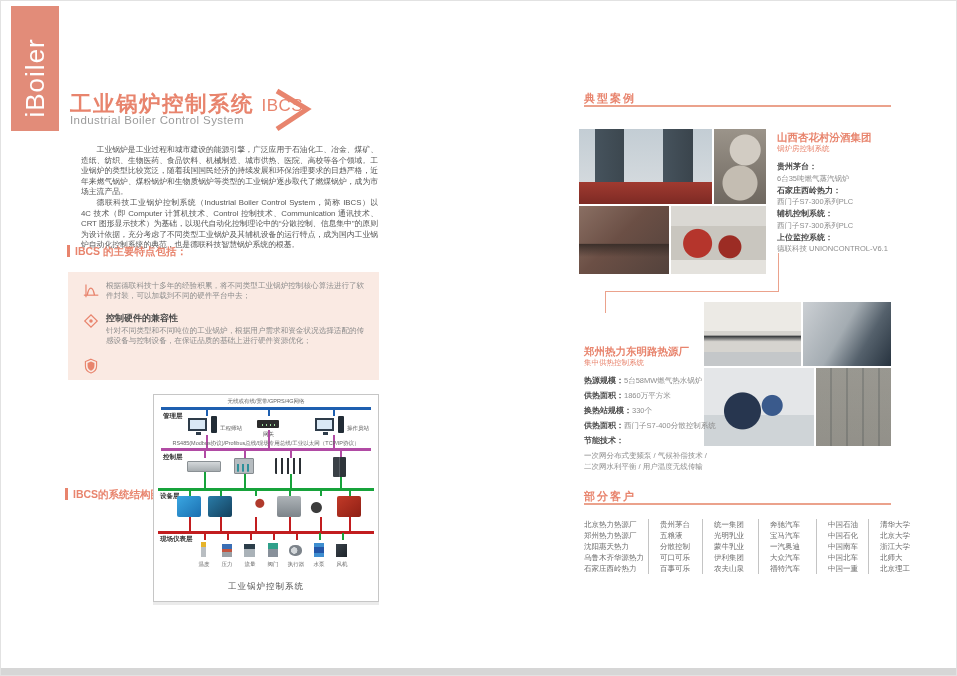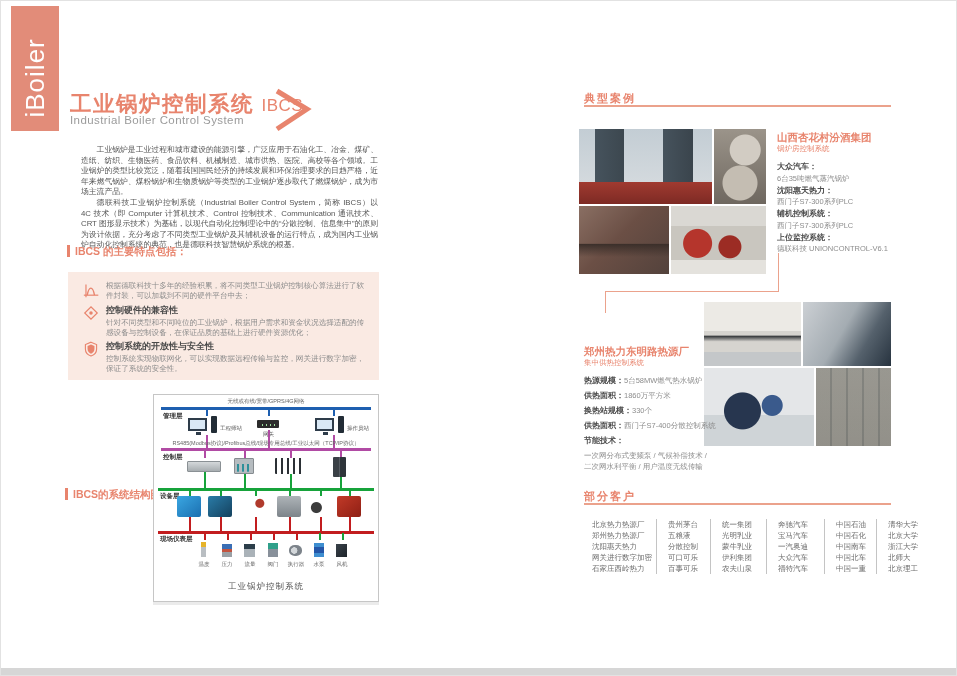--- a/index.html
+++ b/index.html
@@ -96,21 +96,21 @@
   .spec-value{font-size:7.5px;color:var(--gray);line-height:11px;margin-bottom:1px;}
   .spec-line{font-size:0;line-height:11px;margin-bottom:1px;white-space:nowrap;}
   .spec-line .spec-label{display:inline;}
   .spec-line .spec-value{display:inline;text-align:center;}
   .case-note{font-size:7.5px;color:var(--gray);line-height:11px;white-space:nowrap;}
   .connector{position:absolute;background:var(--accent-light);}
 
   
   .clients-grid{left:583px;top:518px;width:307px;display:grid;
     grid-template-columns:64px 54px 56px 58px 52px 1fr;}
-  .client-col{padding-left:11px;margin-left:8px;}
+  .client-col{padding-left:11px;}
   .client-col:first-child{padding-left:0;}
   .client-col + .client-col{border-left:1px solid #c4c4c4;}
   .client-item{font-size:7.5px;color:#6e6e6e;line-height:11px;white-space:nowrap;}
 </style>
 </head>
 <body>
 
 <div class="page">
 
   <div class="abs brand-bar">
@@ -160,24 +160,20 @@
       </div>
     </div>
 
     <div class="feature">
       <div class="feature-icon">
         <svg width="16" height="16" viewBox="0 0 20 20">
           <path d="M10 1.5 L17 4.5 V10 C17 14.8 13.6 17.6 10 18.8 C6.4 17.6 3 14.8 3 10 V4.5 Z" fill="none" stroke="#E8846D" stroke-width="1.4"></path>
           <path d="M10 4.5 L14.3 6.4 V10 C14.3 13 12.2 14.9 10 15.8 C7.8 14.9 5.7 13 5.7 10 V6.4 Z" fill="#E8846D"></path>
         </svg>
       </div>
-      <div class="feature-content">
-        <div class="f-title">控制系统的开放性与安全性</div>
-        <div class="f-desc">控制系统实现物联网化，可以实现数据远程传输与监控，网关进行数字加密，保证了系统的安全性。</div>
-      </div>
     </div>
   </div>
 
   <div class="abs section-label arch-label">IBCS的系统结构图：</div>
 
   <div class="abs arch-box">
 
     <div class="bus-label" style="top:3px;">无线或有线/宽带/GPRS/4G网络</div>
     <div class="bus" style="top:12px;left:7px;right:7px;background:var(--bus-blue);"></div>
     <div class="layer-label" style="left:9px;top:17px;">管理层</div>
@@ -293,23 +289,23 @@
          linear-gradient(135deg,#8a6f63 0%,#6b4f45 45%,#53423c 100%);"></div>
   <div class="photo" style="left:670px;top:205px;width:95px;height:68px;
        background:
          radial-gradient(circle at 28% 55%, #b5352c 0 14px, rgba(0,0,0,0) 15px),
          radial-gradient(circle at 62% 60%, #9c2c24 0 11px, rgba(0,0,0,0) 12px),
          linear-gradient(#dad8d3 0 30%, #c9c6bf 30% 80%, #e4e2dd 80%);"></div>
 
   <div class="abs" style="left:776px;top:130px;width:114px;">
     <div class="case-title">山西杏花村汾酒集团</div>
     <div class="case-sub">锅炉房控制系统</div>
-    <div class="spec-label">大众汽车：</div>
+    <div class="spec-label">贵州茅台：</div>
     <div class="spec-value">6台35吨燃气蒸汽锅炉</div>
-    <div class="spec-label">沈阳惠天热力：</div>
+    <div class="spec-label">石家庄西岭热力：</div>
     <div class="spec-value">西门子S7-300系列PLC</div>
     <div class="spec-label">辅机控制系统：</div>
     <div class="spec-value">西门子S7-300系列PLC</div>
     <div class="spec-label">上位监控系统：</div>
     <div class="spec-value">德联科技 UNIONCONTROL-V6.1</div>
   </div>
 
   <div class="connector" style="left:777px;top:252px;width:1px;height:38px;"></div>
   <div class="connector" style="left:604px;top:290px;width:174px;height:1px;"></div>
   <div class="connector" style="left:604px;top:290px;width:1px;height:22px;"></div>
@@ -354,21 +350,21 @@
   </div>
 
   <div class="abs col-heading" style="left:583px;top:488px;">部分客户</div>
   <div class="abs heading-rule" style="left:583px;top:502px;width:307px;"></div>
 
   <div class="abs clients-grid">
     <div class="client-col">
       <div class="client-item">北京热力热源厂</div>
       <div class="client-item">郑州热力热源厂</div>
       <div class="client-item">沈阳惠天热力</div>
-      <div class="client-item">网关进行数字加密</div>
+      <div class="client-item">乌鲁木齐华源热力</div>
       <div class="client-item">石家庄西岭热力</div>
     </div>
     <div class="client-col">
       <div class="client-item">贵州茅台</div>
       <div class="client-item">五粮液</div>
       <div class="client-item">分散控制</div>
       <div class="client-item">可口可乐</div>
       <div class="client-item">百事可乐</div>
     </div>
     <div class="client-col">

